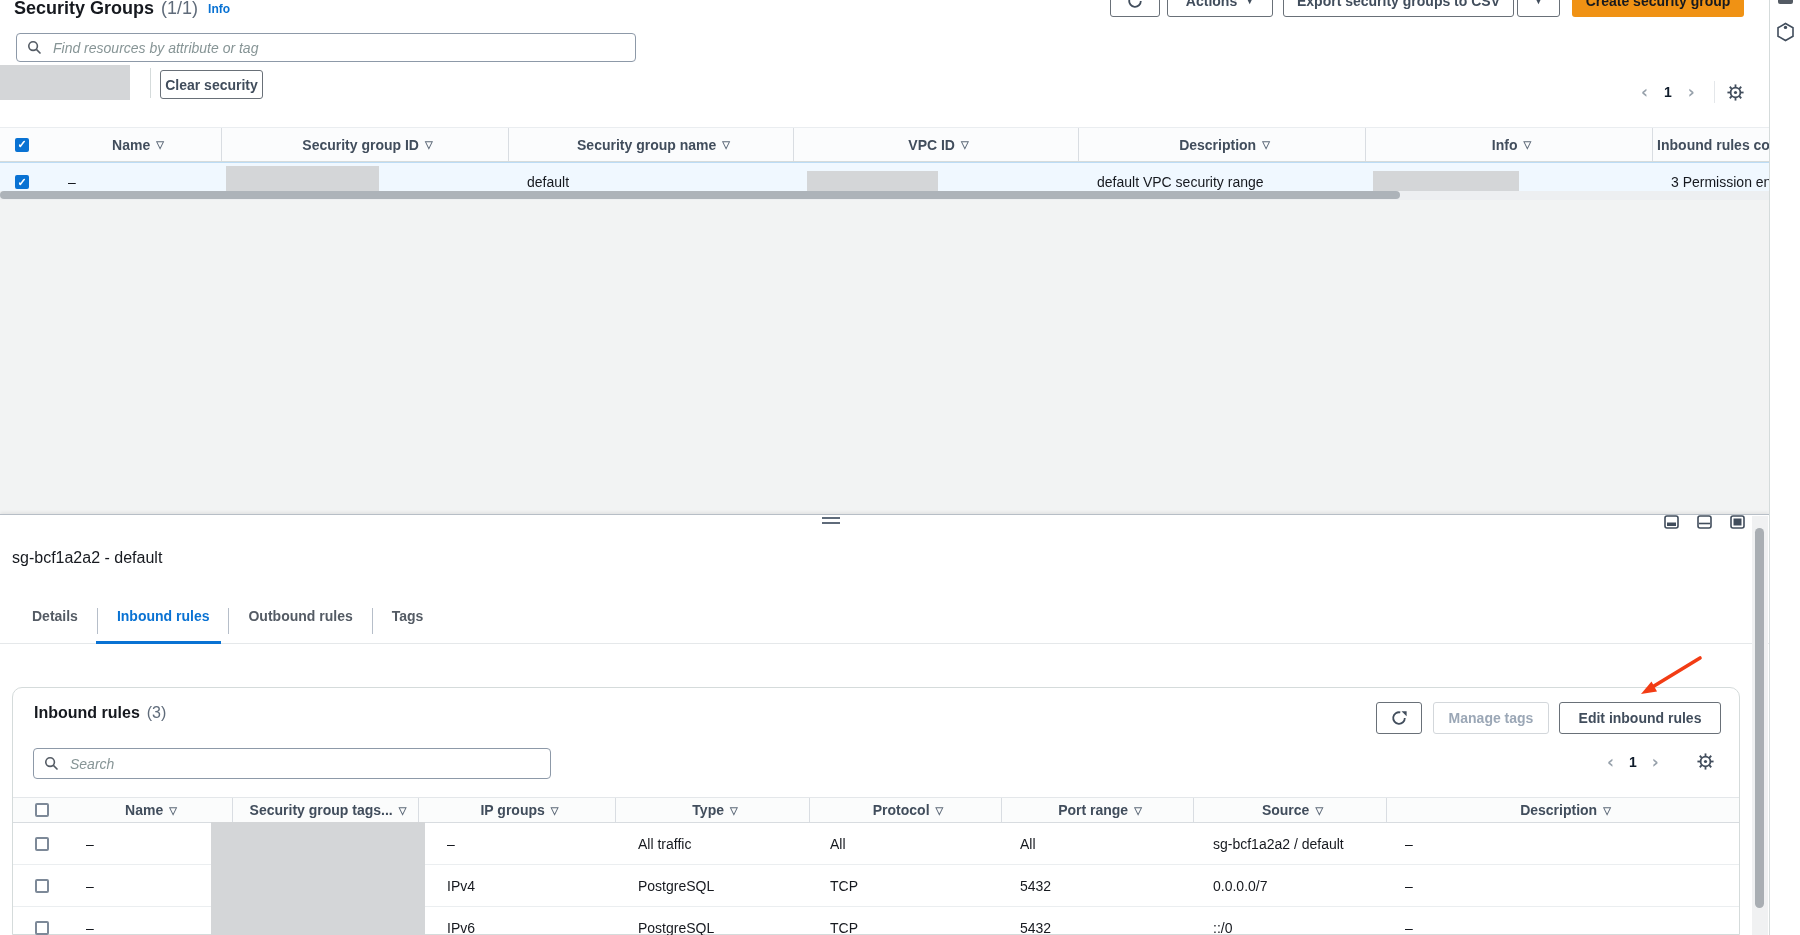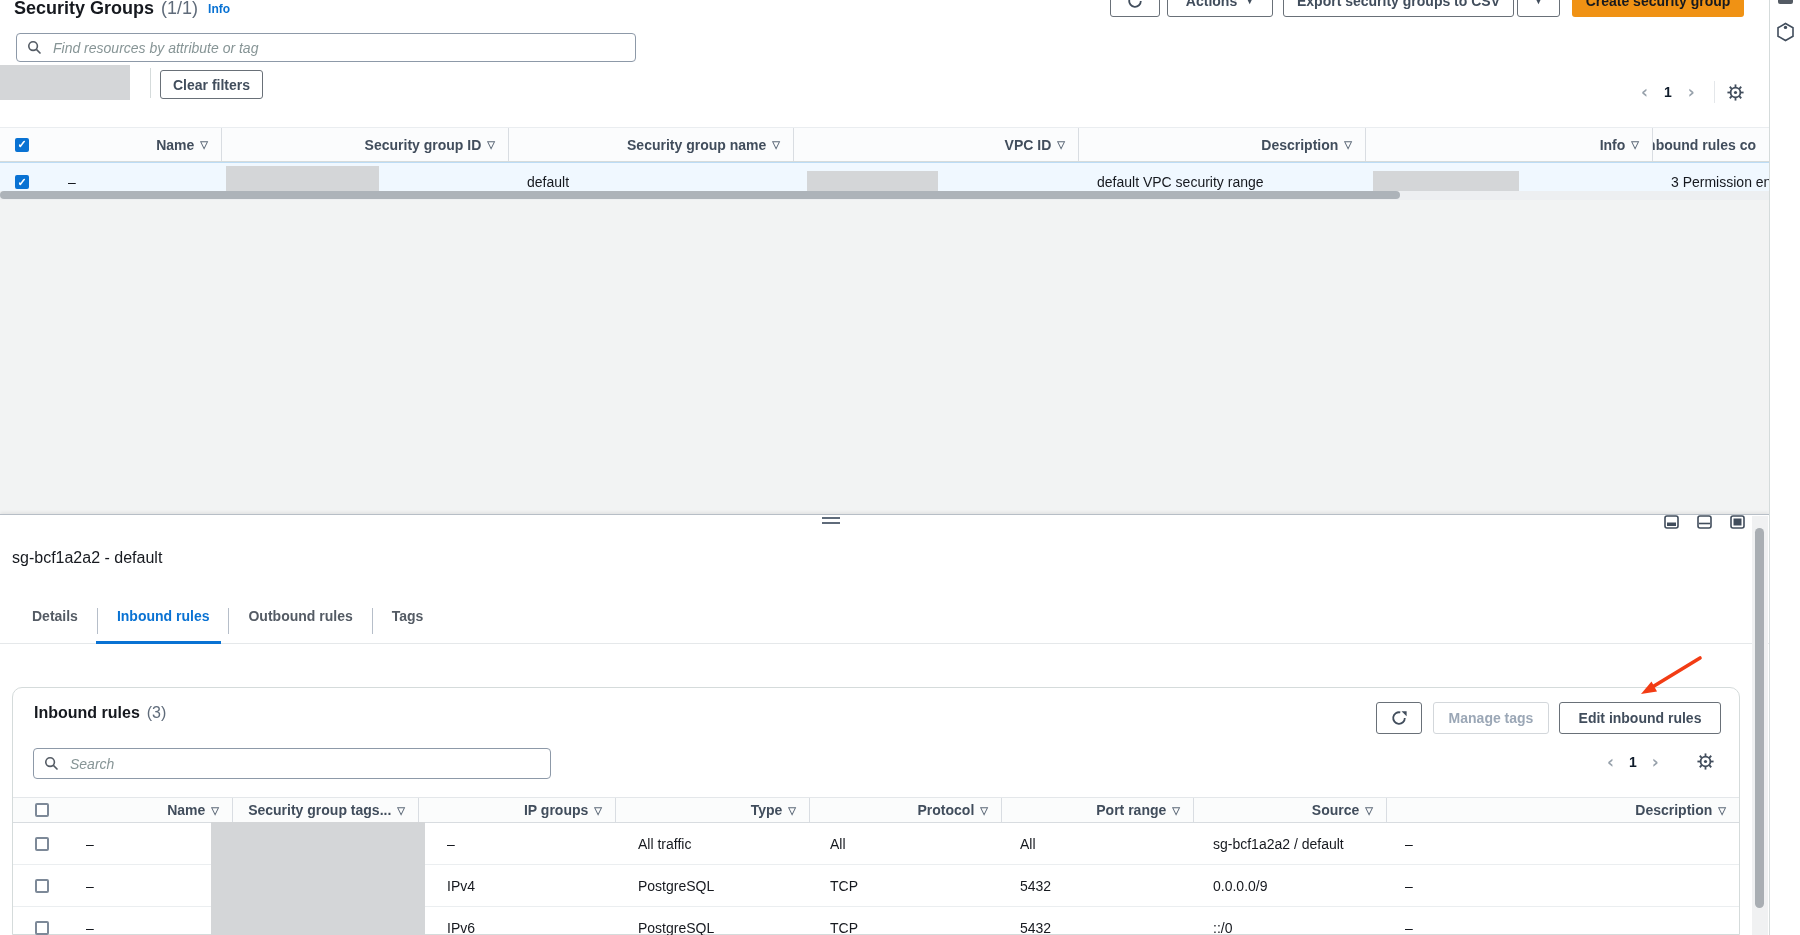--- a/index.html
+++ b/index.html
@@ -27,21 +27,21 @@
     display:flex;align-items:center;gap:9px;border:1px solid #8d99a8;border-radius:4px;
     background:#fff;box-sizing:border-box;padding:0 10px;
   }
   .searchbox input{
     border:none;outline:none;flex:1;font-family:"Liberation Sans",sans-serif;
     font-size:14px;color:var(--text-dark);background:transparent;
   }
   .searchbox input::placeholder{font-style:italic;color:#879596;opacity:1}
   .hrow{display:flex;align-items:stretch}
   .hc{
-    display:flex;align-items:center;justify-content:flex-end;
+    display:flex;align-items:center;justify-content:center;
     padding:0 13px 0 18px;box-sizing:border-box;border-right:1px solid #d9dde2;
     font-weight:bold;font-size:14px;color:var(--text-secondary);overflow:hidden;white-space:nowrap;
   }
   .hc.nob{border-right:none}
   .vf{font-size:10px;color:#5f6b7a;margin-left:6px;flex:none}
   .cell{
     padding-left:18px;box-sizing:border-box;font-size:14px;display:flex;align-items:center;
     overflow:hidden;white-space:nowrap;
   }
   .cb{width:14px;height:14px;border:2px solid #7d8998;border-radius:2px;background:#fff;box-sizing:border-box;flex:none;cursor:pointer}
@@ -90,21 +90,21 @@
   <svg width="15" height="15" viewBox="0 0 16 16">
     <circle cx="6.5" cy="6.5" r="4.6" fill="none" stroke="#545b64" stroke-width="1.7"></circle>
     <line x1="10" y1="10" x2="14.4" y2="14.4" stroke="#545b64" stroke-width="1.7"></line>
   </svg>
   <input placeholder="Find resources by attribute or tag" style="">
 </div>
 
 <div class="abs redact" style="left:0;top:65px;width:130px;height:35px;"></div>
 <div class="abs" style="left:150px;top:68px;width:1px;height:30px;background:var(--border);"></div>
 <div class="abs btn" style="left:160px;top:70px;width:103px;height:29px;">
-  <span>Clear filters</span>
+  <span>Clear security</span>
 </div>
 
 <div class="abs pg" style="left:1641px;top:80px;height:24px;gap:16px;">
   <span class="chev">‹</span>
   <span class="pnum">1</span>
   <span class="chev">›</span>
 </div>
 <div class="abs" style="left:1714px;top:81px;width:1px;height:22px;background:#e4e7ea;"></div>
 <div class="abs" style="left:1727px;top:84px;cursor:pointer;">
   <svg width="17" height="17" viewBox="0 0 16 16">
@@ -324,21 +324,21 @@
     <div class="hrow" style="height:41px;border-bottom:1px solid #ebeef0;">
       <div style="width:52px;display:flex;align-items:center;padding-left:22px;box-sizing:border-box;">
         <div class="cb"></div>
       </div>
       <div class="cell" style="width:168px;padding-left:21px;">–</div>
       <div class="cell" style="width:186px;padding-left:26px;"></div>
       <div class="cell" style="width:197px;padding-left:28px;">IPv4</div>
       <div class="cell" style="width:194px;padding-left:22px;">PostgreSQL</div>
       <div class="cell" style="width:192px;padding-left:20px;">TCP</div>
       <div class="cell" style="width:192px;padding-left:18px;">5432</div>
-      <div class="cell" style="width:193px;padding-left:19px;">0.0.0.0/9</div>
+      <div class="cell" style="width:193px;padding-left:19px;">0.0.0.0/7</div>
       <div class="cell" style="flex:1;padding-left:18px;">–</div>
     </div>
 
     <div class="hrow" style="height:41px;">
       <div style="width:52px;display:flex;align-items:center;padding-left:22px;box-sizing:border-box;">
         <div class="cb"></div>
       </div>
       <div class="cell" style="width:168px;padding-left:21px;">–</div>
       <div class="cell" style="width:186px;padding-left:26px;"></div>
       <div class="cell" style="width:197px;padding-left:28px;">IPv6</div>

